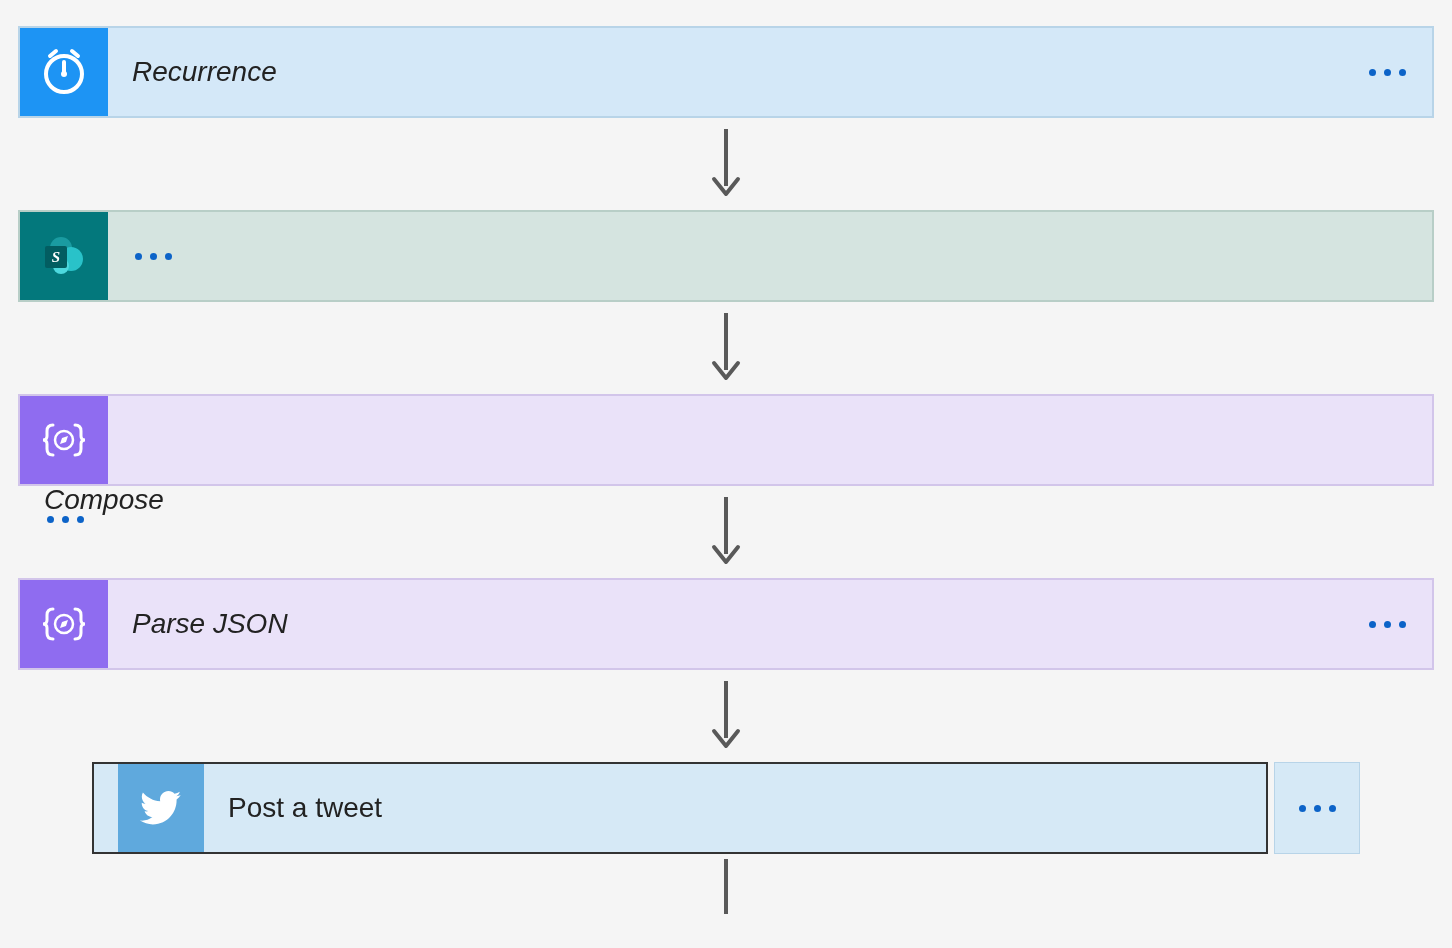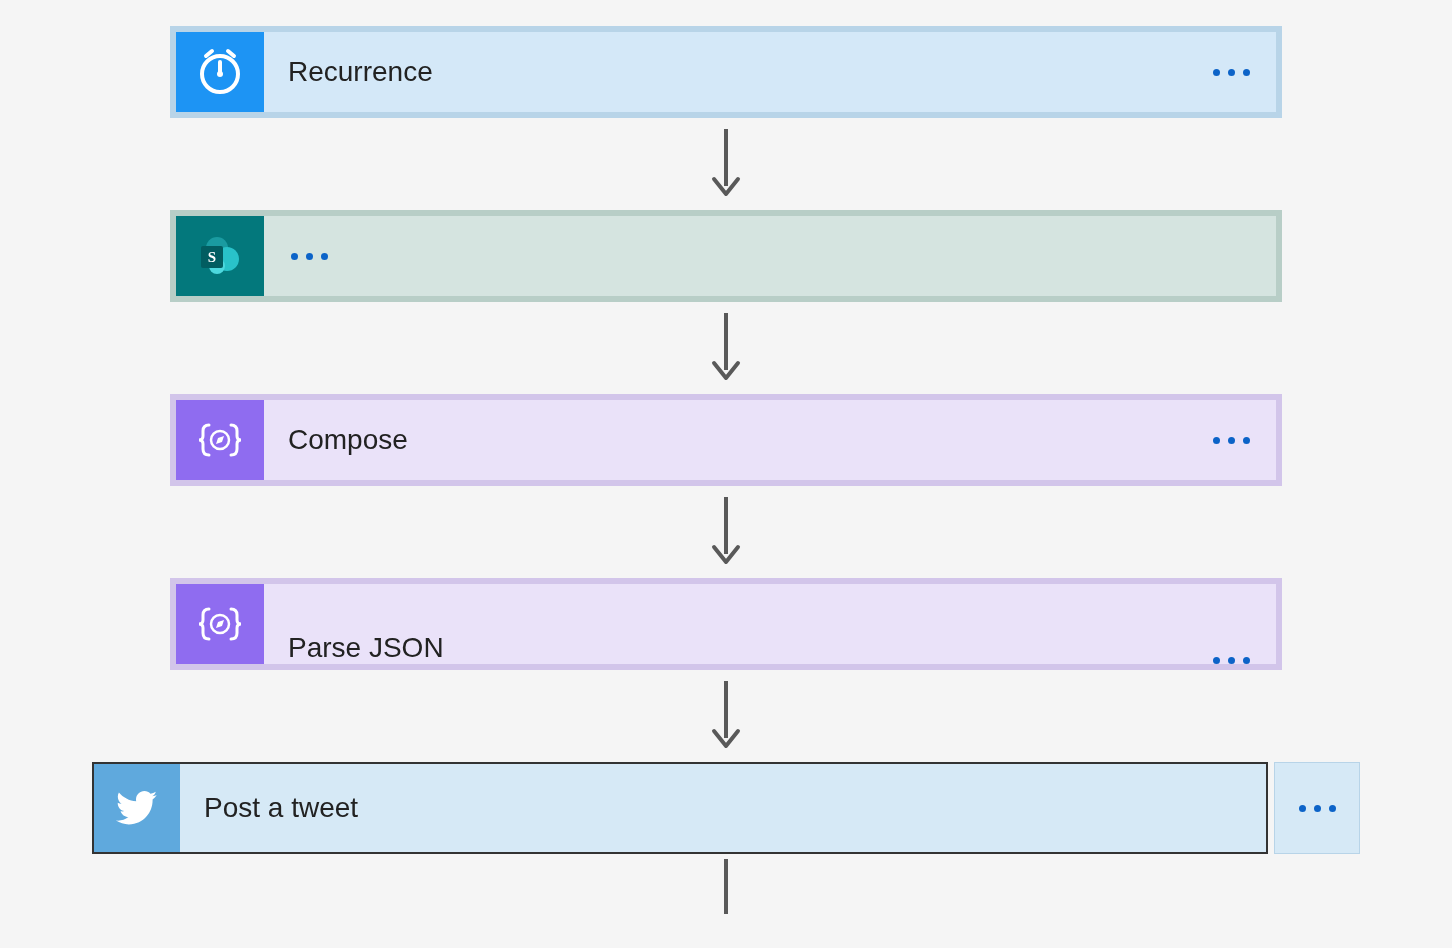--- a/index.html
+++ b/index.html
@@ -14,25 +14,26 @@
       width: 1452px;
     }
     .flow-container {
       display: flex;
       flex-direction: column;
       align-items: center;
       width: 100%;
     }
     .step {
       display: flex;
-      width: 1112px;
+      width: 1416px;
       height: 92px;
-      border: 6px solid #8b5cf6;
+      border: 2px solid #8b5cf6;
       background: #fff;
       position: relative;
+      font-style: italic;
     }
     .step-icon {
       width: 88px;
       height: 100%;
       display: flex;
       align-items: center;
       justify-content: center;
       flex-shrink: 0;
     }
     .step-body {
@@ -71,37 +72,38 @@
       display: block;
     }
 
     
     .step-recurrence { background: #d4e8f8; border-color: #b8d4e8; }
     .step-recurrence .step-icon { background: #1d94f4; }
 
     .step-getitems { background: #d5e4e0; border-color: #b8cec7; }
     .step-getitems .step-icon { background: #03787c; }
 
-    .step-compose { background: #eae2f9; border-color: #d2c5ea; }
+    .step-compose { background: #eae2f9; border-color: #d2c5ea; flex-direction: column; }
     .step-compose .step-icon { background: #8f6cf0; }
 
-    .step-parsejson { background: #eae2f9; border-color: #d2c5ea; align-items: flex-end; }
+    .step-parsejson { background: #eae2f9; border-color: #d2c5ea; }
     .step-parsejson .step-icon { background: #8f6cf0; }
 
     .step-tweet-wrapper {
       display: flex;
       width: 1268px;
       height: 92px;
     }
     .step-tweet-main {
       display: flex;
       flex: 1;
       border: 2px solid #333;
       background: #d6e9f6;
       margin-right: 6px;
+      padding-left: 24px;
     }
     .step-tweet-main .step-icon { background: #5fa9dd; width: 86px; }
     .step-tweet-main .step-body { background: #d6e9f6; }
     .step-tweet-side {
       width: 86px;
       border: 1px solid #b8d4e8;
       background: #d6e9f6;
       display: flex;
       align-items: center;
       justify-content: center;

